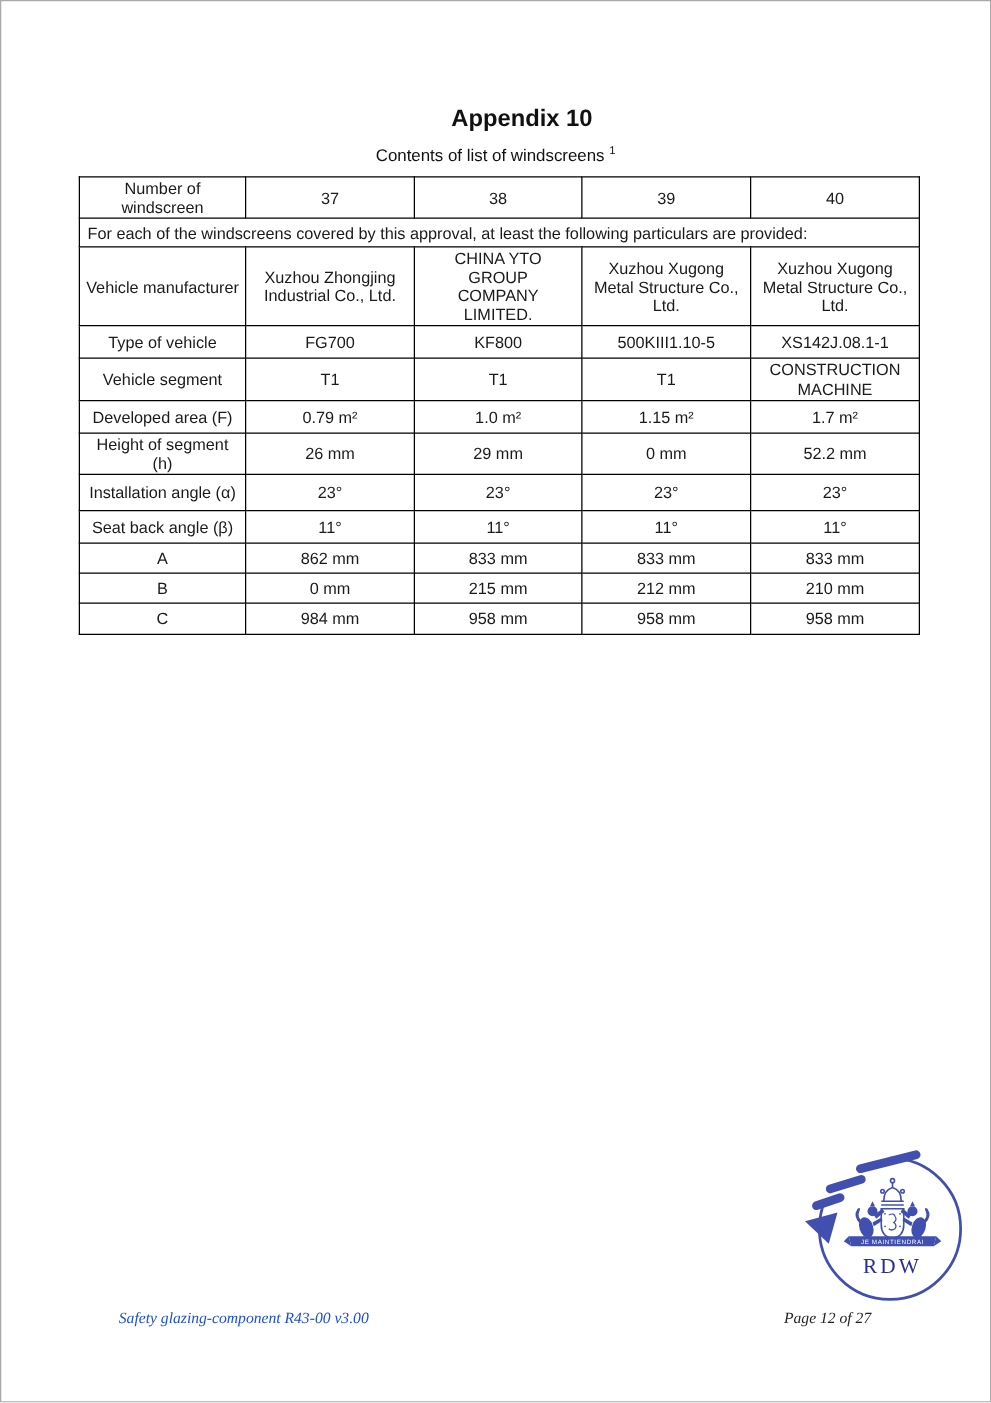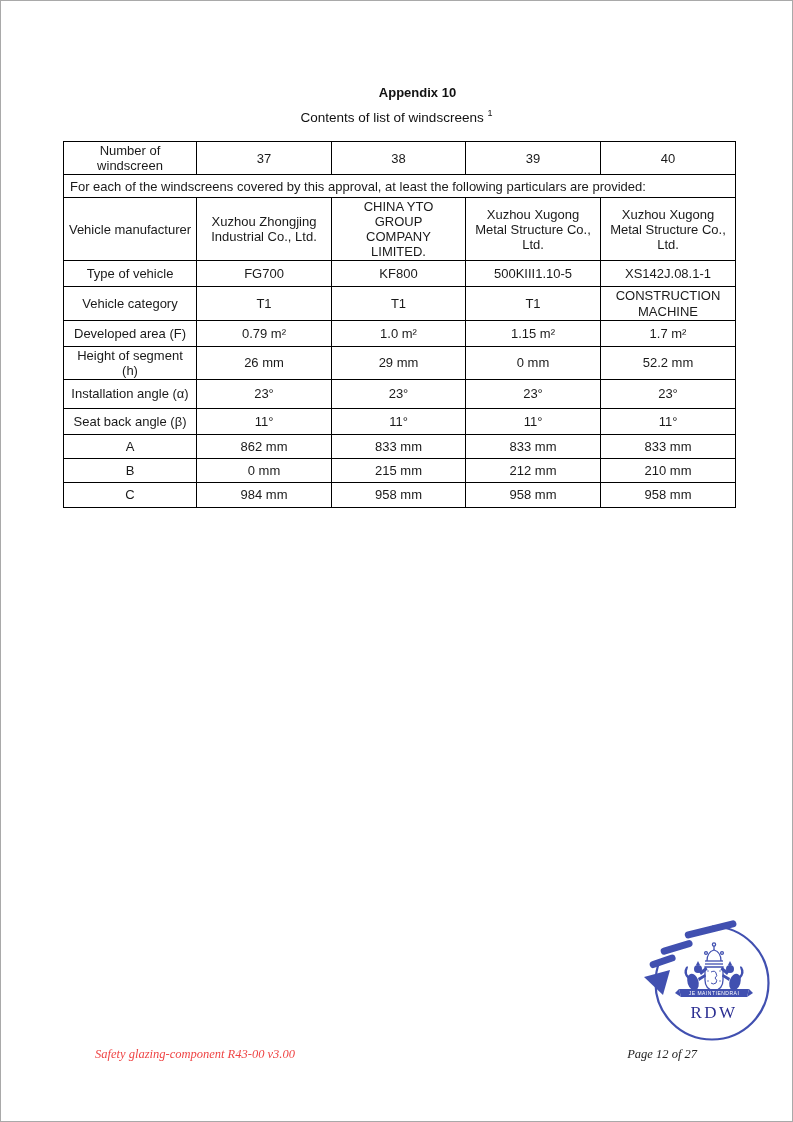--- a/index.html
+++ b/index.html
@@ -11,40 +11,40 @@
     font-family:"Liberation Sans", sans-serif;
     color:#1a1a1a;
     overflow:hidden;
   }
   .approval {
     position:absolute; left:94px; top:36px;
     font-family:"Liberation Serif", serif;
     font-weight:bold; font-size:15px; color:#000;
   }
   .title-block { position:absolute; left:0; top:84px; width:100%; text-align:center; }
-  .title-line1 { font-weight:bold; font-size:13px; color:#111;padding-left:42px; }
+  .title-line1 { font-weight:bold; font-size:19px; color:#111;padding-left:42px; }
   .title-line2 { font-weight:normal; font-size:13.5px; color:#111; margin-top:8px; }
   .title-line2 sup { font-size:9px; }
   table.ws {
     position:absolute; left:62px; top:140px;
     width:672px; border-collapse:collapse; table-layout:fixed;border-radius:11px;
   }
   table.ws td {
     border:1px solid #000;
     font-size:13px; line-height:1.16;
     text-align:center; vertical-align:middle;
     padding:1px 4px;
     white-space:pre-line;
     color:#1a1a1a;
   }
   table.ws td.span-cell { text-align:left; padding-left:6px; }
   .footer-left {
     position:absolute; left:94px; top:1046px;
     font-family:"Liberation Serif", serif; font-style:italic;
-    font-size:12.5px; color:#ef4444;
+    font-size:12.5px; color:#1d4ed8;
   }
   .footer-right {
     position:absolute; right:95px; top:1046px;
     font-family:"Liberation Serif", serif; font-style:italic;
     font-size:12.5px; color:#222;
   }
   .stamp-svg { position:absolute; left:640px; top:918px; }
 </style>
 </head>
 <body>
@@ -87,21 +87,21 @@
         <td>Xuzhou Xugong Metal Structure Co., Ltd.</td>
       </tr>
       <tr style="height:26px">
         <td>Type of vehicle</td>
         <td>FG700</td>
         <td>KF800</td>
         <td>500KIII1.10-5</td>
         <td>XS142J.08.1-1</td>
       </tr>
       <tr style="height:28px">
-        <td>Vehicle category</td>
+        <td>Vehicle segment</td>
         <td>T1</td>
         <td>T1</td>
         <td>T1</td>
         <td>CONSTRUCTION MACHINE</td>
       </tr>
       <tr style="height:26px">
         <td>Developed area (F)</td>
         <td>0.79 m²</td>
         <td>1.0 m²</td>
         <td>1.15 m²</td>

